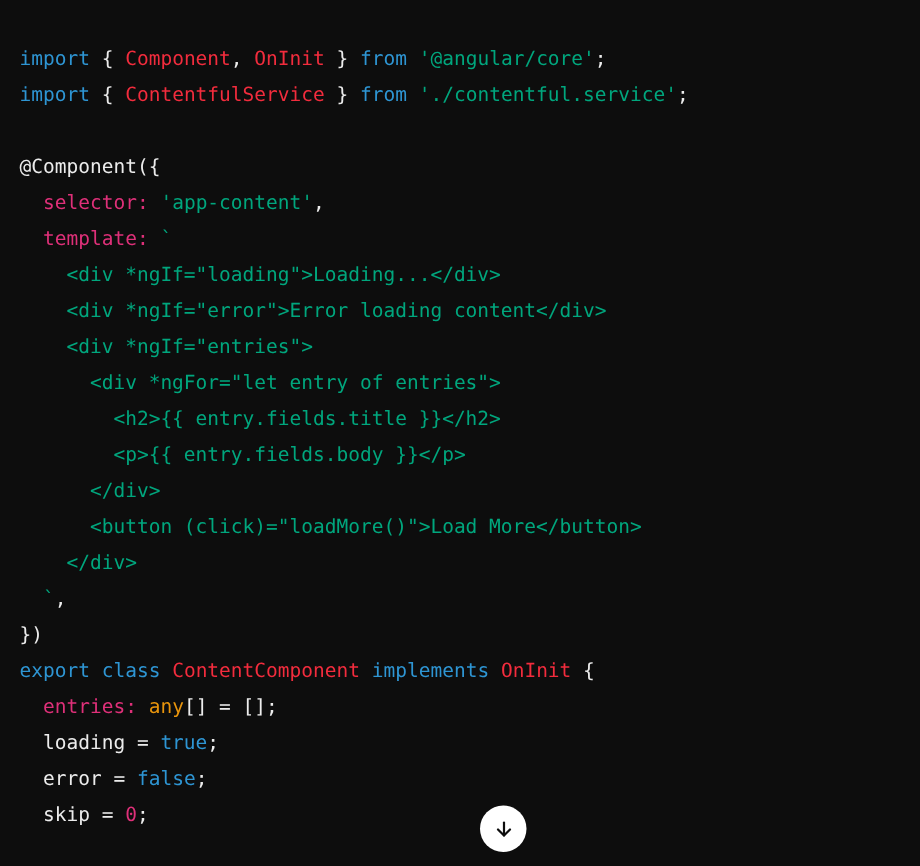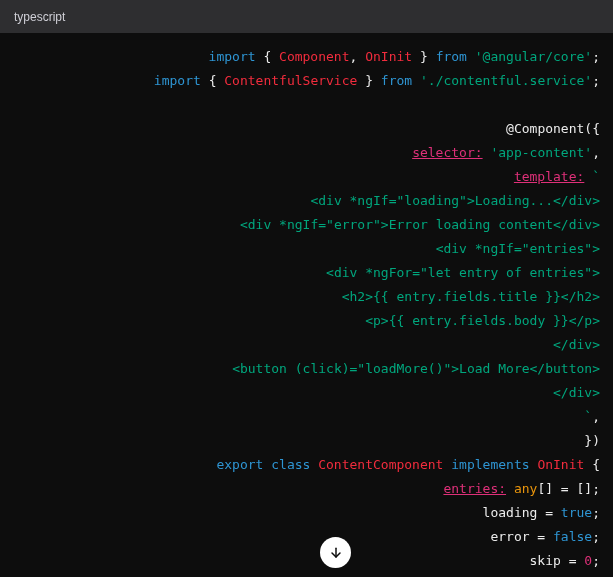--- a/index.html
+++ b/index.html
@@ -29,38 +29,37 @@
     box-sizing: border-box;
   }
   .lang-label {
     font-family: "Liberation Sans", sans-serif;
     font-size: 12px;
     color: var(--header-fg, #cfcfd6);
   }
   .code-area {
     flex: 1 1 auto;
     background: var(--code-bg, #0d0d0d);
-    padding: 12px 13px 0 13px;
+    padding: 28px 13px 0 13px;
     overflow: hidden;
-    text-align: right;
   }
   .code-content {
     margin: 0;
     font-family: "DejaVu Sans Mono", "Liberation Mono", monospace;
     font-size: 13px;
     line-height: 24px;
     color: var(--plain, #ececec);
     white-space: pre;
   }
   .line { height: 24px; }
   .tok-pl { color: var(--plain, #ececec); }
   .tok-kw { color: var(--kw, #2e95d3); }
   .tok-ti { color: var(--ti, #f22c3d); }
   .tok-st { color: var(--st, #00a67d); }
-  .tok-at { color: var(--at, #df3079); text-decoration: underline; }
+  .tok-at { color: var(--at, #df3079); }
   .tok-nu { color: var(--nu, #df3079); }
   .tok-bi { color: var(--bi, #e9950c); margin-top: 33px; }
   .scroll-btn {
     position: absolute;
     left: 320px;
     top: 537px;
     width: 31px;
     height: 31px;
     border-radius: 50%;
     background: var(--btn-bg, #ffffff);
@@ -72,23 +71,20 @@
     cursor: pointer;
   }
   .scroll-btn svg {
     display: block;
   }
 </style>
 </head>
 <body>
 
 <div class="codeblock">
-  <div class="codeblock-header">
-    <span class="lang-label">typescript</span>
-  </div>
   <div class="code-area">
     <pre class="code-content"><div class="line"><span class="tok-kw">import</span><span class="tok-pl"> { </span><span class="tok-ti">Component</span><span class="tok-pl">, </span><span class="tok-ti">OnInit</span><span class="tok-pl"> } </span><span class="tok-kw">from</span><span class="tok-pl"> </span><span class="tok-st">'@angular/core'</span><span class="tok-pl">;</span></div><div class="line"><span class="tok-kw">import</span><span class="tok-pl"> { </span><span class="tok-ti">ContentfulService</span><span class="tok-pl"> } </span><span class="tok-kw">from</span><span class="tok-pl"> </span><span class="tok-st">'./contentful.service'</span><span class="tok-pl">;</span></div><div class="line"> </div><div class="line"><span class="tok-pl">@Component({</span></div><div class="line"><span class="tok-pl">  </span><span class="tok-at">selector:</span><span class="tok-pl"> </span><span class="tok-st">'app-content'</span><span class="tok-pl">,</span></div><div class="line"><span class="tok-pl">  </span><span class="tok-at">template:</span><span class="tok-pl"> </span><span class="tok-st">`</span></div><div class="line"><span class="tok-st">    &lt;div *ngIf="loading"&gt;Loading...&lt;/div&gt;</span></div><div class="line"><span class="tok-st">    &lt;div *ngIf="error"&gt;Error loading content&lt;/div&gt;</span></div><div class="line"><span class="tok-st">    &lt;div *ngIf="entries"&gt;</span></div><div class="line"><span class="tok-st">      &lt;div *ngFor="let entry of entries"&gt;</span></div><div class="line"><span class="tok-st">        &lt;h2&gt;{{ entry.fields.title }}&lt;/h2&gt;</span></div><div class="line"><span class="tok-st">        &lt;p&gt;{{ entry.fields.body }}&lt;/p&gt;</span></div><div class="line"><span class="tok-st">      &lt;/div&gt;</span></div><div class="line"><span class="tok-st">      &lt;button (click)="loadMore()"&gt;Load More&lt;/button&gt;</span></div><div class="line"><span class="tok-st">    &lt;/div&gt;</span></div><div class="line"><span class="tok-pl">  </span><span class="tok-st">`</span><span class="tok-pl">,</span></div><div class="line"><span class="tok-pl">})</span></div><div class="line"><span class="tok-kw">export</span><span class="tok-pl"> </span><span class="tok-kw">class</span><span class="tok-pl"> </span><span class="tok-ti">ContentComponent</span><span class="tok-pl"> </span><span class="tok-kw">implements</span><span class="tok-pl"> </span><span class="tok-ti">OnInit</span><span class="tok-pl"> {</span></div><div class="line"><span class="tok-pl">  </span><span class="tok-at">entries:</span><span class="tok-pl"> </span><span class="tok-bi">any</span><span class="tok-pl">[] = [];</span></div><div class="line"><span class="tok-pl">  loading = </span><span class="tok-kw">true</span><span class="tok-pl">;</span></div><div class="line"><span class="tok-pl">  error = </span><span class="tok-kw">false</span><span class="tok-pl">;</span></div><div class="line"><span class="tok-pl">  skip = </span><span class="tok-nu">0</span><span class="tok-pl">;</span></div></pre>
   </div>
 </div>
 
 <button class="scroll-btn">
   <span>
     <svg width="16" height="16" viewBox="0 0 24 24" fill="none" stroke="#0d0d0d" stroke-width="2.2" stroke-linecap="round" stroke-linejoin="round">
       <path d="M12 5v13"></path>
       <path d="M6 12l6 6 6-6"></path>

